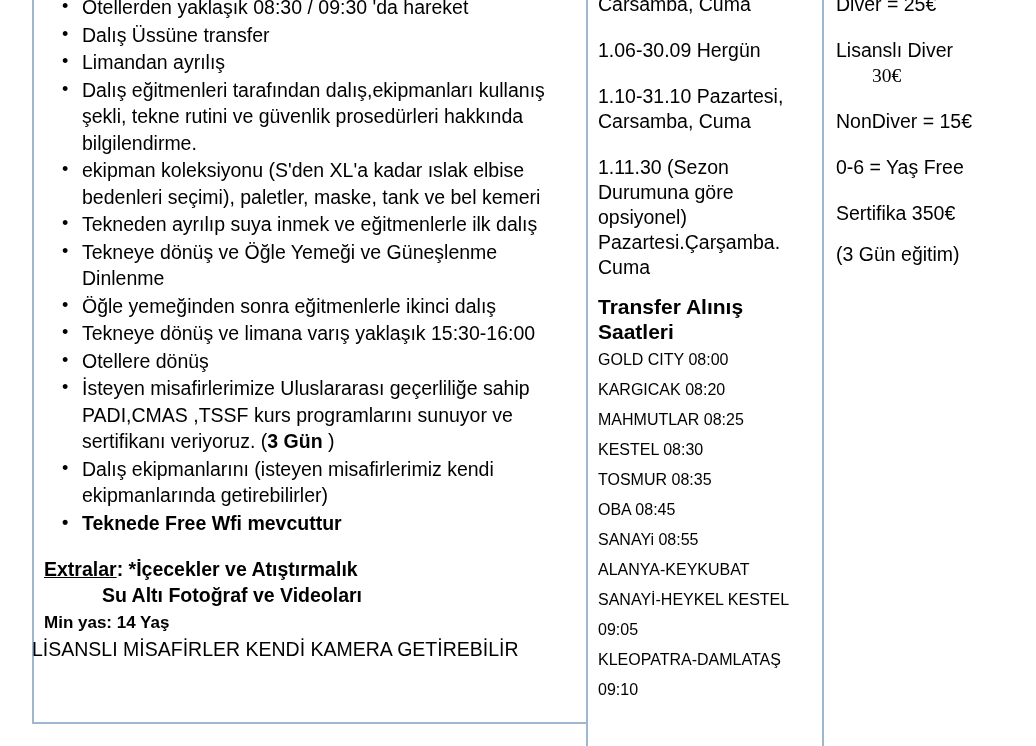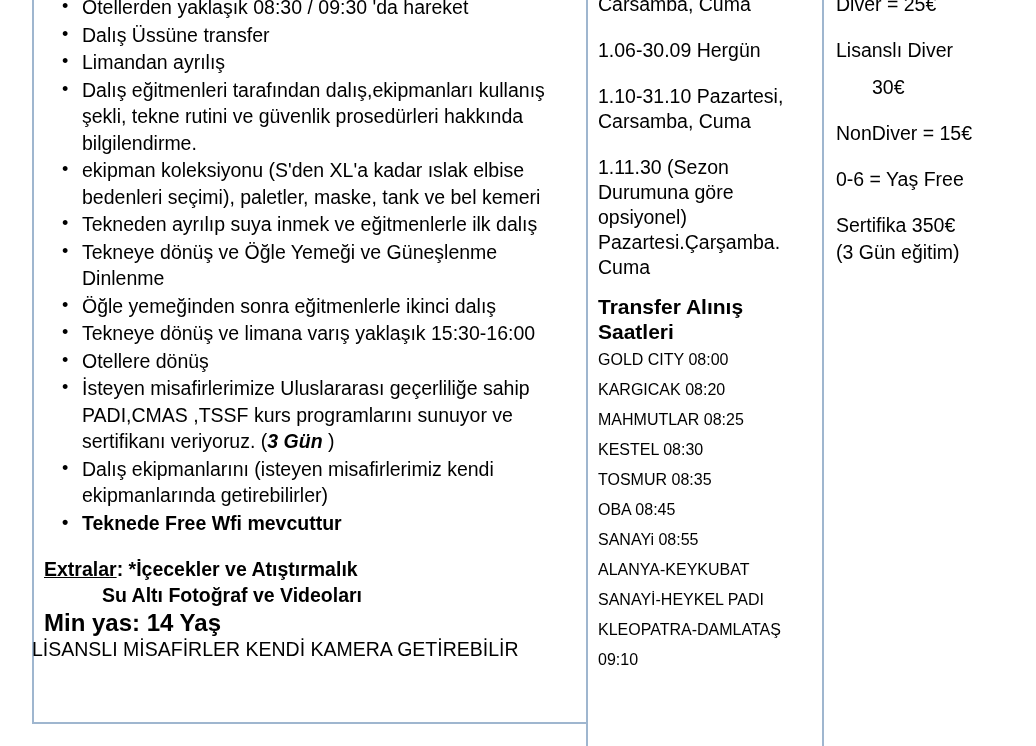--- a/index.html
+++ b/index.html
@@ -69,42 +69,41 @@
     left: 18px;
     top: -1px;
     font-size: 18px;
     line-height: 26.5px;
   }
   ul.bullets > li.bold {
     font-weight: bold;
   }
   .b {
     font-weight: bold;
-    font-style: italic;
   }
 
   .extras {
     margin-top: 20px;
     font-size: 19.5px;
     line-height: 26px;
     font-weight: bold;
   }
   .extras .u {
     text-decoration: underline;
   }
   .extras .normal {
     font-weight: bold;
     text-align: right;
   }
   .extras-line2 {
     padding-left: 58px;
   }
   .minyas {
     margin-top: 2px;
-    font-size: 24px;
+    font-size: 17px;
     font-weight: bold;
     line-height: 26px;
   }
   .lisansli {
     font-size: 19.5px;
     line-height: 26px;
     margin-left: -12px;
   }
 
   
@@ -142,20 +141,21 @@
     top: -8px;
     width: 200px;
     font-size: 19.5px;
     line-height: 25px;
   }
   .col-right p {
     margin: 0 0 21px 0;
   }
   .col-right .indent {
     padding-left: 36px;
+    font-family: Liberation Serif, serif;
   }
 </style>
 </head>
 <body>
 
 <div class="page">
 
   <div class="vline left"></div>
   <div class="vline mid1"></div>
   <div class="vline mid2"></div>
@@ -197,30 +197,31 @@
     <div class="mid-heading">Transfer Alınış Saatleri</div>
     <div class="mid-times">
       <div>GOLD CITY 08:00</div>
       <div>KARGICAK 08:20</div>
       <div>MAHMUTLAR 08:25</div>
       <div>KESTEL 08:30</div>
       <div>TOSMUR 08:35</div>
       <div>OBA 08:45</div>
       <div>SANAYi 08:55</div>
       <div>ALANYA-KEYKUBAT</div>
-      <div>SANAYİ-HEYKEL PADI</div>
+      <div>SANAYİ-HEYKEL KESTEL</div>
+      <div>09:05</div>
       <div>KLEOPATRA-DAMLATAŞ</div>
       <div>09:10</div>
 
     </div>
   </div>
 
   <div class="col-right">
     <p>Diver = 25€</p>
-    <p style="margin-bottom:12px">Lisanslı Diver</p>
+    <p style="margin-bottom:0">Lisanslı Diver</p>
     <p class="indent">30€</p>
     <p>NonDiver = 15€</p>
     <p>0-6 = Yaş Free</p>
-    <p style="margin-bottom:2px">Sertifika 350€</p>
+    <p style="margin-bottom:16px">Sertifika 350€</p>
     <p>(3 Gün eğitim)</p>
   </div>
 
 </div>
 
 </body></html>

